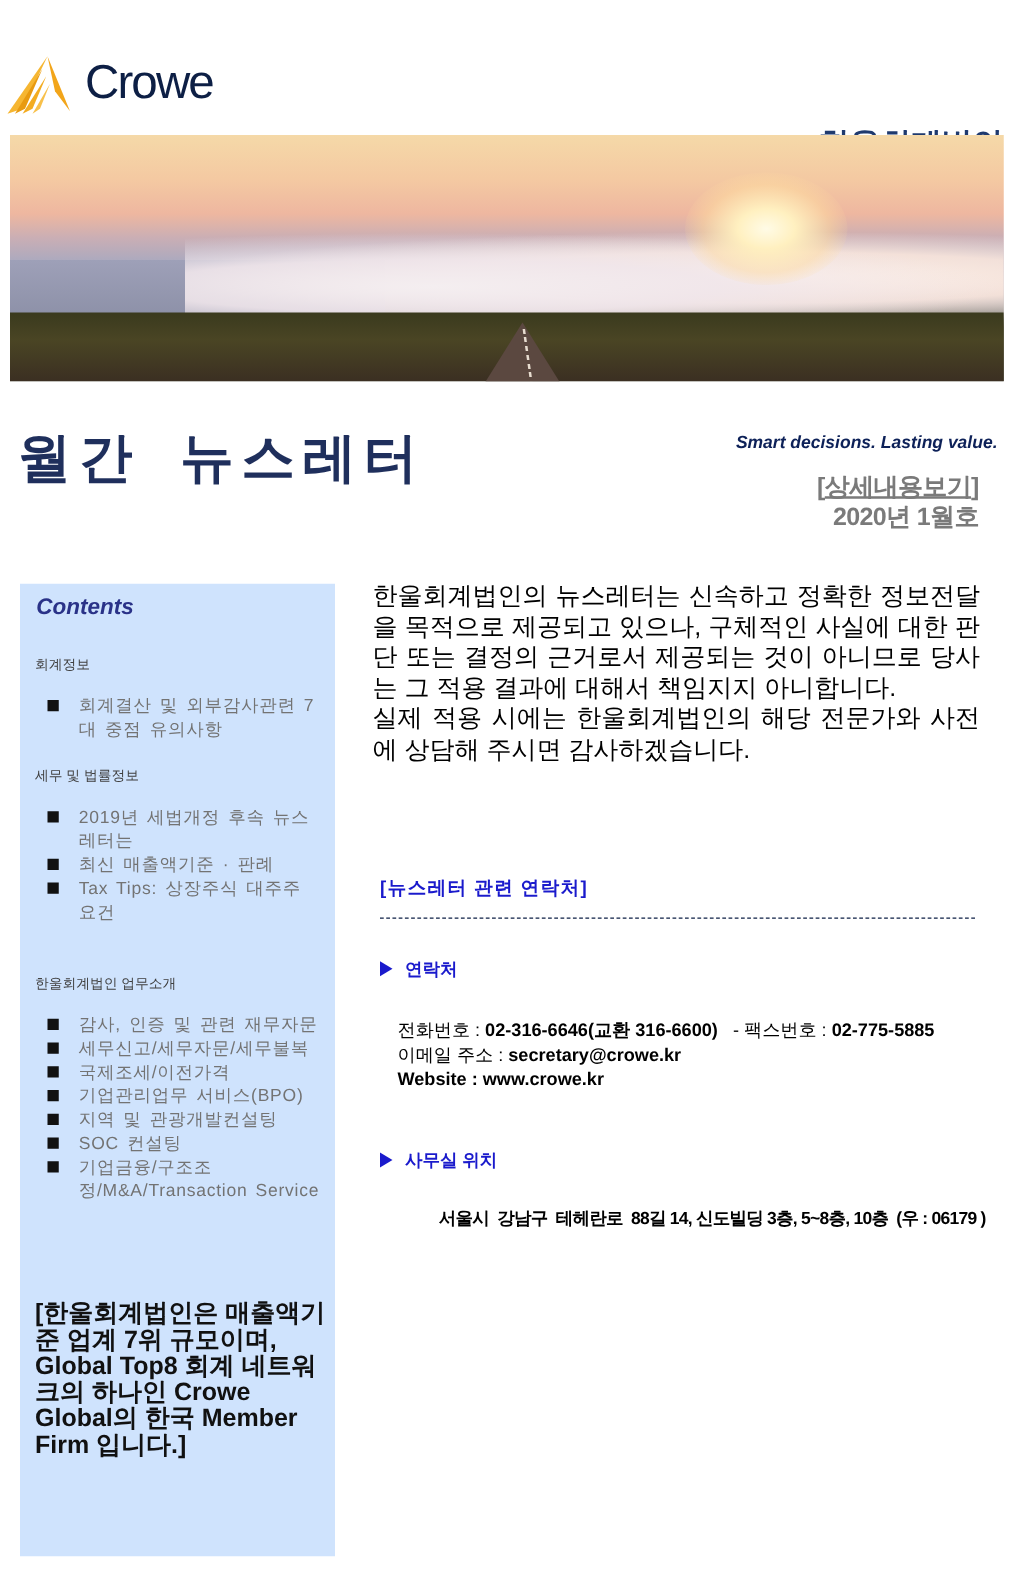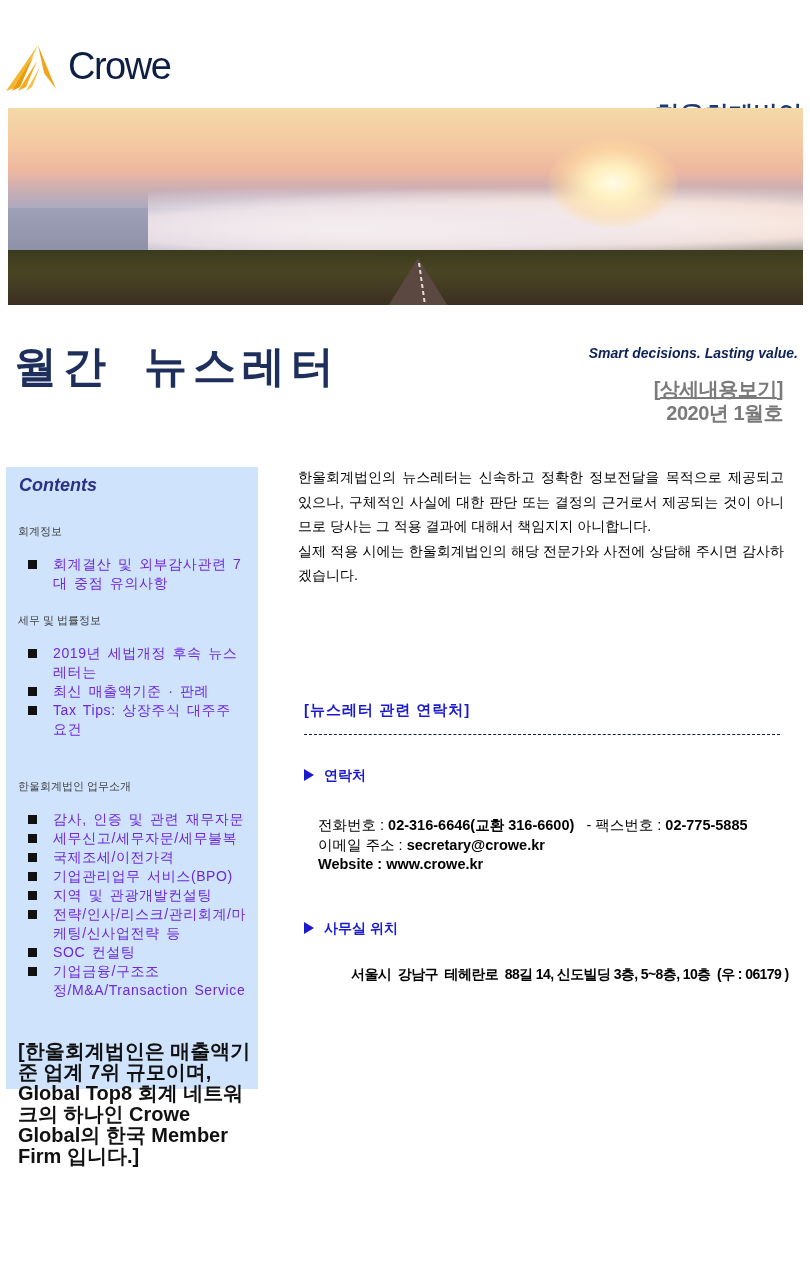--- a/index.html
+++ b/index.html
@@ -25,30 +25,30 @@
   .banner .road { position: absolute; left: 380px; top: 150px; width: 0; height: 0;
     border-left: 30px solid transparent; border-right: 30px solid transparent; border-bottom: 48px solid #5b4840; }
   .banner .road-line { position: absolute; left: 413px; top: 155px; width: 2px; height: 42px; background: repeating-linear-gradient(180deg, #e8ddd0 0 4px, transparent 4px 7px); transform: skewX(8deg); }
 
   .title { position: absolute; left: 14px; top: 338px; font-size: 43px; font-weight: bold; color: #1f2f5c; letter-spacing: 6px; word-spacing: 14px; }
   .tagline { position: absolute; right: 12px; top: 345px; font-size: 14px; font-weight: bold; font-style: italic; color: #0d2158; }
   .detail-link { position: absolute; right: 27px; top: 376px; font-size: 20px; font-weight: bold; color: #7a7a7a; letter-spacing: -0.5px; }
   .detail-link .u { text-decoration: underline; margin-top: 28px; }
   .issue { position: absolute; right: 27px; top: 400px; font-size: 20px; font-weight: bold; color: #7a7a7a; letter-spacing: -0.5px; }
 
-  .sidebar { position: absolute; left: 6px; top: 467px; width: 252px; height: 622px; background: #cfe3fd; }
+  .sidebar { position: absolute; left: 16px; top: 467px; width: 252px; height: 778px; background: #cfe3fd; }
   .sb-contents { position: absolute; left: 13px; top: 8px; font-size: 18px; font-weight: bold; font-style: italic; color: #2a3288; }
   .sb-h { position: absolute; left: 12px; font-size: 11px; font-weight: normal; color: #404040; }
-  .sb-list { position: absolute; left: 22px; width: 222px; list-style: none; font-size: 14px; line-height: 19px; color: #6d28d9; }
+  .sb-list { position: absolute; left: 22px; width: 222px; list-style: none; font-size: 14px; line-height: 19px; color: #737373; }
   .sb-list li { position: relative; padding-left: 25px; }
   .sb-list li .bullet { position: absolute; left: 0; top: 5px; width: 9px; height: 9px; background: #111; }
   .sb-list li .t { letter-spacing: 0.6px; word-spacing: 2px; }
   .sb-note { position: absolute; left: 12px; top: 574px; width: 235px; font-size: 20px; font-weight: bold; line-height: 21px; color: #111; }
 
-  .intro { position: absolute; left: 298px; top: 465px; width: 486px; font-size: 14px; line-height: 24.5px; text-align: justify; color: #000; }
+  .intro { position: absolute; left: 298px; top: 465px; width: 486px; font-size: 20px; line-height: 24.5px; text-align: justify; color: #000; }
   .intro p { margin: 0; }
 
   .contact-head { position: absolute; left: 304px; top: 701px; font-size: 15px; font-weight: bold; color: #1a1acc; letter-spacing: 1px; }
   .dash-line { position: absolute; left: 304px; top: 734px; width: 476px; height: 0; border-top: 1.5px dashed #0d1f45; }
   .sub-head { position: absolute; left: 304px; font-size: 14px; font-weight: bold; color: #1a1acc; }
   .sub-head .tri { display: inline-block; width: 0; height: 0; border-top: 6px solid transparent; border-bottom: 6px solid transparent; border-left: 10px solid #1a1acc; margin-right: 10px; vertical-align: -1px; }
   .contact-lines { position: absolute; left: 318px; top: 816px; font-size: 14.5px; line-height: 19.5px; color: #000; }
   .contact-lines .b { font-weight: bold; }
   .address { position: absolute; left: 319px; top: 966px; font-size: 14px; font-weight: bold; color: #000; letter-spacing: -0.6px; margin-left: 32px; }
 </style>
@@ -96,21 +96,20 @@
     <li><span class="bullet"></span><span class="t">Tax Tips: 상장주식 대주주 요건</span></li>
   </ul>
 
   <div class="sb-h" style="top:312px;">한울회계법인 업무소개</div>
   <ul class="sb-list" style="top:343px;">
     <li><span class="bullet"></span><span class="t">감사, 인증 및 관련 재무자문</span></li>
     <li><span class="bullet"></span><span class="t">세무신고/세무자문/세무불복</span></li>
     <li><span class="bullet"></span><span class="t">국제조세/이전가격</span></li>
     <li><span class="bullet"></span><span class="t">기업관리업무 서비스(BPO)</span></li>
     <li><span class="bullet"></span><span class="t">지역 및 관광개발컨설팅</span></li>
-    <li><span class="bullet"></span><span class="t">전략/인사/리스크/관리회계/마케팅/신사업전략 등</span></li>
     <li><span class="bullet"></span><span class="t">SOC 컨설팅</span></li>
     <li><span class="bullet"></span><span class="t">기업금융/구조조정/M&amp;A/Transaction Service</span></li>
   </ul>
 
   <div class="sb-note">[한울회계법인은 매출액기준 업계 7위 규모이며, Global Top8 회계 네트워크의 하나인 Crowe Global의 한국 Member Firm 입니다.]</div>
 </div>
 
 <div class="intro">
   <p>한울회계법인의 뉴스레터는 신속하고 정확한 정보전달을 목적으로 제공되고 있으나, 구체적인 사실에 대한 판단 또는 결정의 근거로서 제공되는 것이 아니므로 당사는 그 적용 결과에 대해서 책임지지 아니합니다.</p>
   <p>실제 적용 시에는 한울회계법인의 해당 전문가와 사전에 상담해 주시면 감사하겠습니다.</p>

